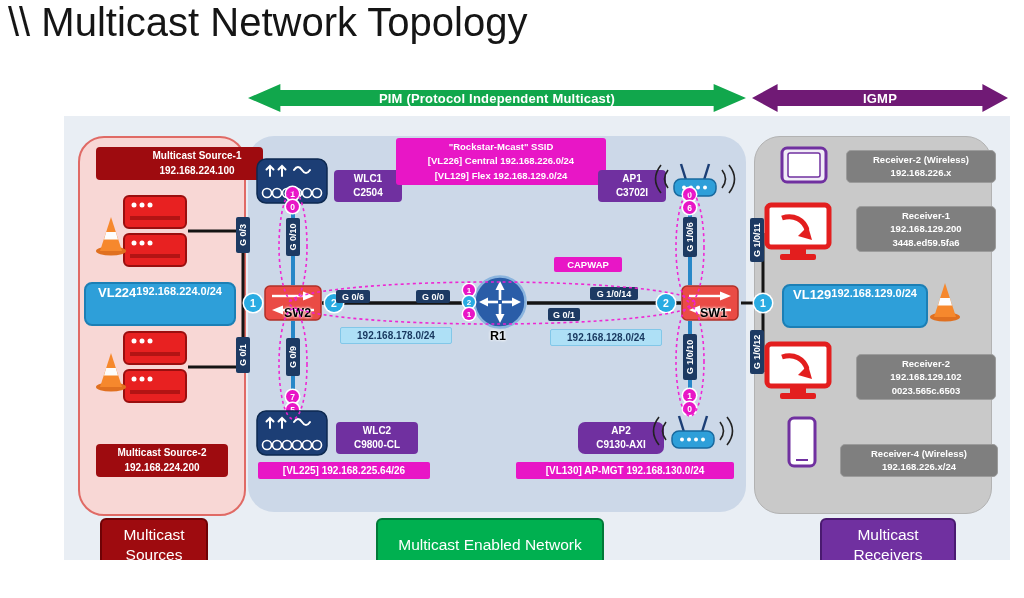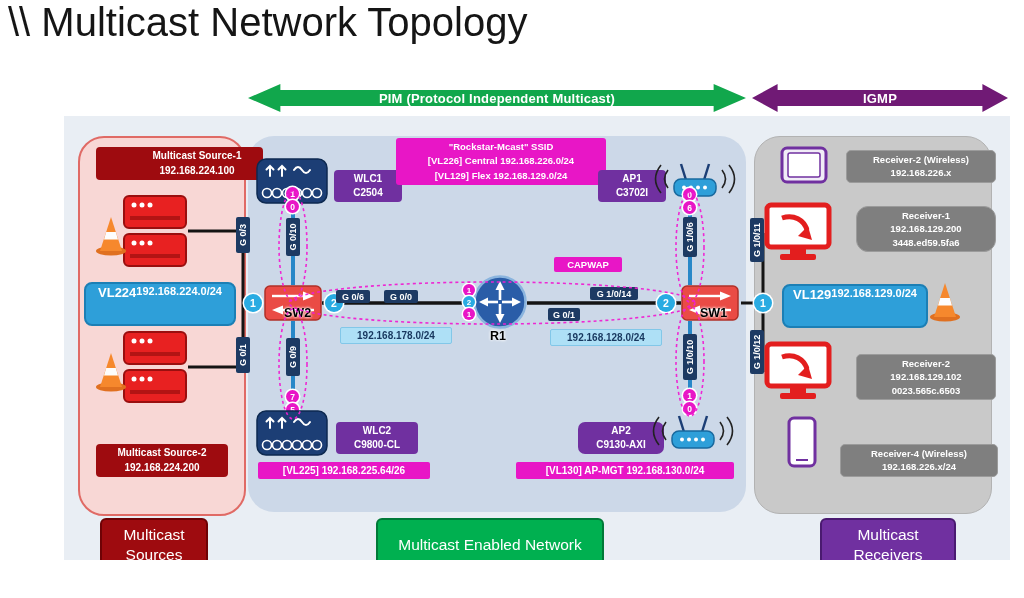--- a/index.html
+++ b/index.html
@@ -248,21 +248,21 @@
   <div class="a circ bcirc" style="left:244px;top:294px;">1</div>
   <div class="a circ bcirc" style="left:325px;top:294px;">2</div>
   <div class="a circ bcirc" style="left:657px;top:294px;">2</div>
   <div class="a circ bcirc" style="left:754px;top:294px;">1</div>
 
   <div class="a circ rcirc" style="left:463px;top:284px;background:#e816c6;">1</div>
   <div class="a circ rcirc" style="left:463px;top:296px;background:#29abe2;">2</div>
   <div class="a circ rcirc" style="left:463px;top:308px;background:#e816c6;">1</div>
 
   <div class="a navy" style="left:336px;top:290px;width:34px;height:13px;">G 0/6</div>
-  <div class="a navy" style="left:384px;top:290px;width:34px;height:13px;">G 0/0</div>
+  <div class="a navy" style="left:416px;top:290px;width:34px;height:13px;">G 0/0</div>
   <div class="a cyan" style="left:340px;top:327px;width:110px;height:15px;">192.168.178.0/24</div>
 
   <div class="a magenta" style="left:554px;top:257px;width:68px;height:15px;">CAPWAP</div>
   <div class="a navy" style="left:590px;top:287px;width:48px;height:13px;">G 1/0/14</div>
   <div class="a navy" style="left:548px;top:308px;width:32px;height:13px;">G 0/1</div>
   <div class="a cyan" style="left:550px;top:329px;width:110px;height:15px;">192.168.128.0/24</div>
 
   <span class="a" style="left:256px;top:410px;width:72px;height:46px;">
     <svg width="72" height="46" viewBox="0 0 72 46">
       <rect x="1" y="1" width="70" height="44" rx="9" fill="#1c3e75" stroke="#0d2950" stroke-width="1.5"></rect>
@@ -326,21 +326,21 @@
 
   <span class="a" style="left:764px;top:202px;width:68px;height:62px;">
     <svg width="68" height="62" viewBox="0 0 68 62">
       <rect x="3" y="3" width="62" height="42" rx="4" fill="#fff" stroke="#e31e1e" stroke-width="5"></rect>
       <path d="M18 16 C30 12 40 18 43 28" fill="none" stroke="#e31e1e" stroke-width="5"></path>
       <path d="M48 38 L34 34 L44 24 Z" fill="#e31e1e"></path>
       <rect x="26" y="45" width="16" height="7" fill="#e31e1e"></rect>
       <rect x="16" y="52" width="36" height="6" rx="2" fill="#e31e1e"></rect>
     </svg>
   </span>
-  <div class="a grayb" style="left:856px;top:206px;width:130px;border-radius:12px;">
+  <div class="a grayb" style="left:856px;top:206px;width:130px;">
     <div>Receiver-1</div>
     <div>192.168.129.200</div>
     <div>3448.ed59.5fa6</div>
   </div>
 
   <div class="a bluevlan" style="left:782px;top:284px;width:142px;height:40px;">
     <div class="vlline1">VL129</div>
     <div class="vlline2">192.168.129.0/24</div>
   </div>
   <span class="a" style="left:928px;top:280px;width:34px;height:42px;">

